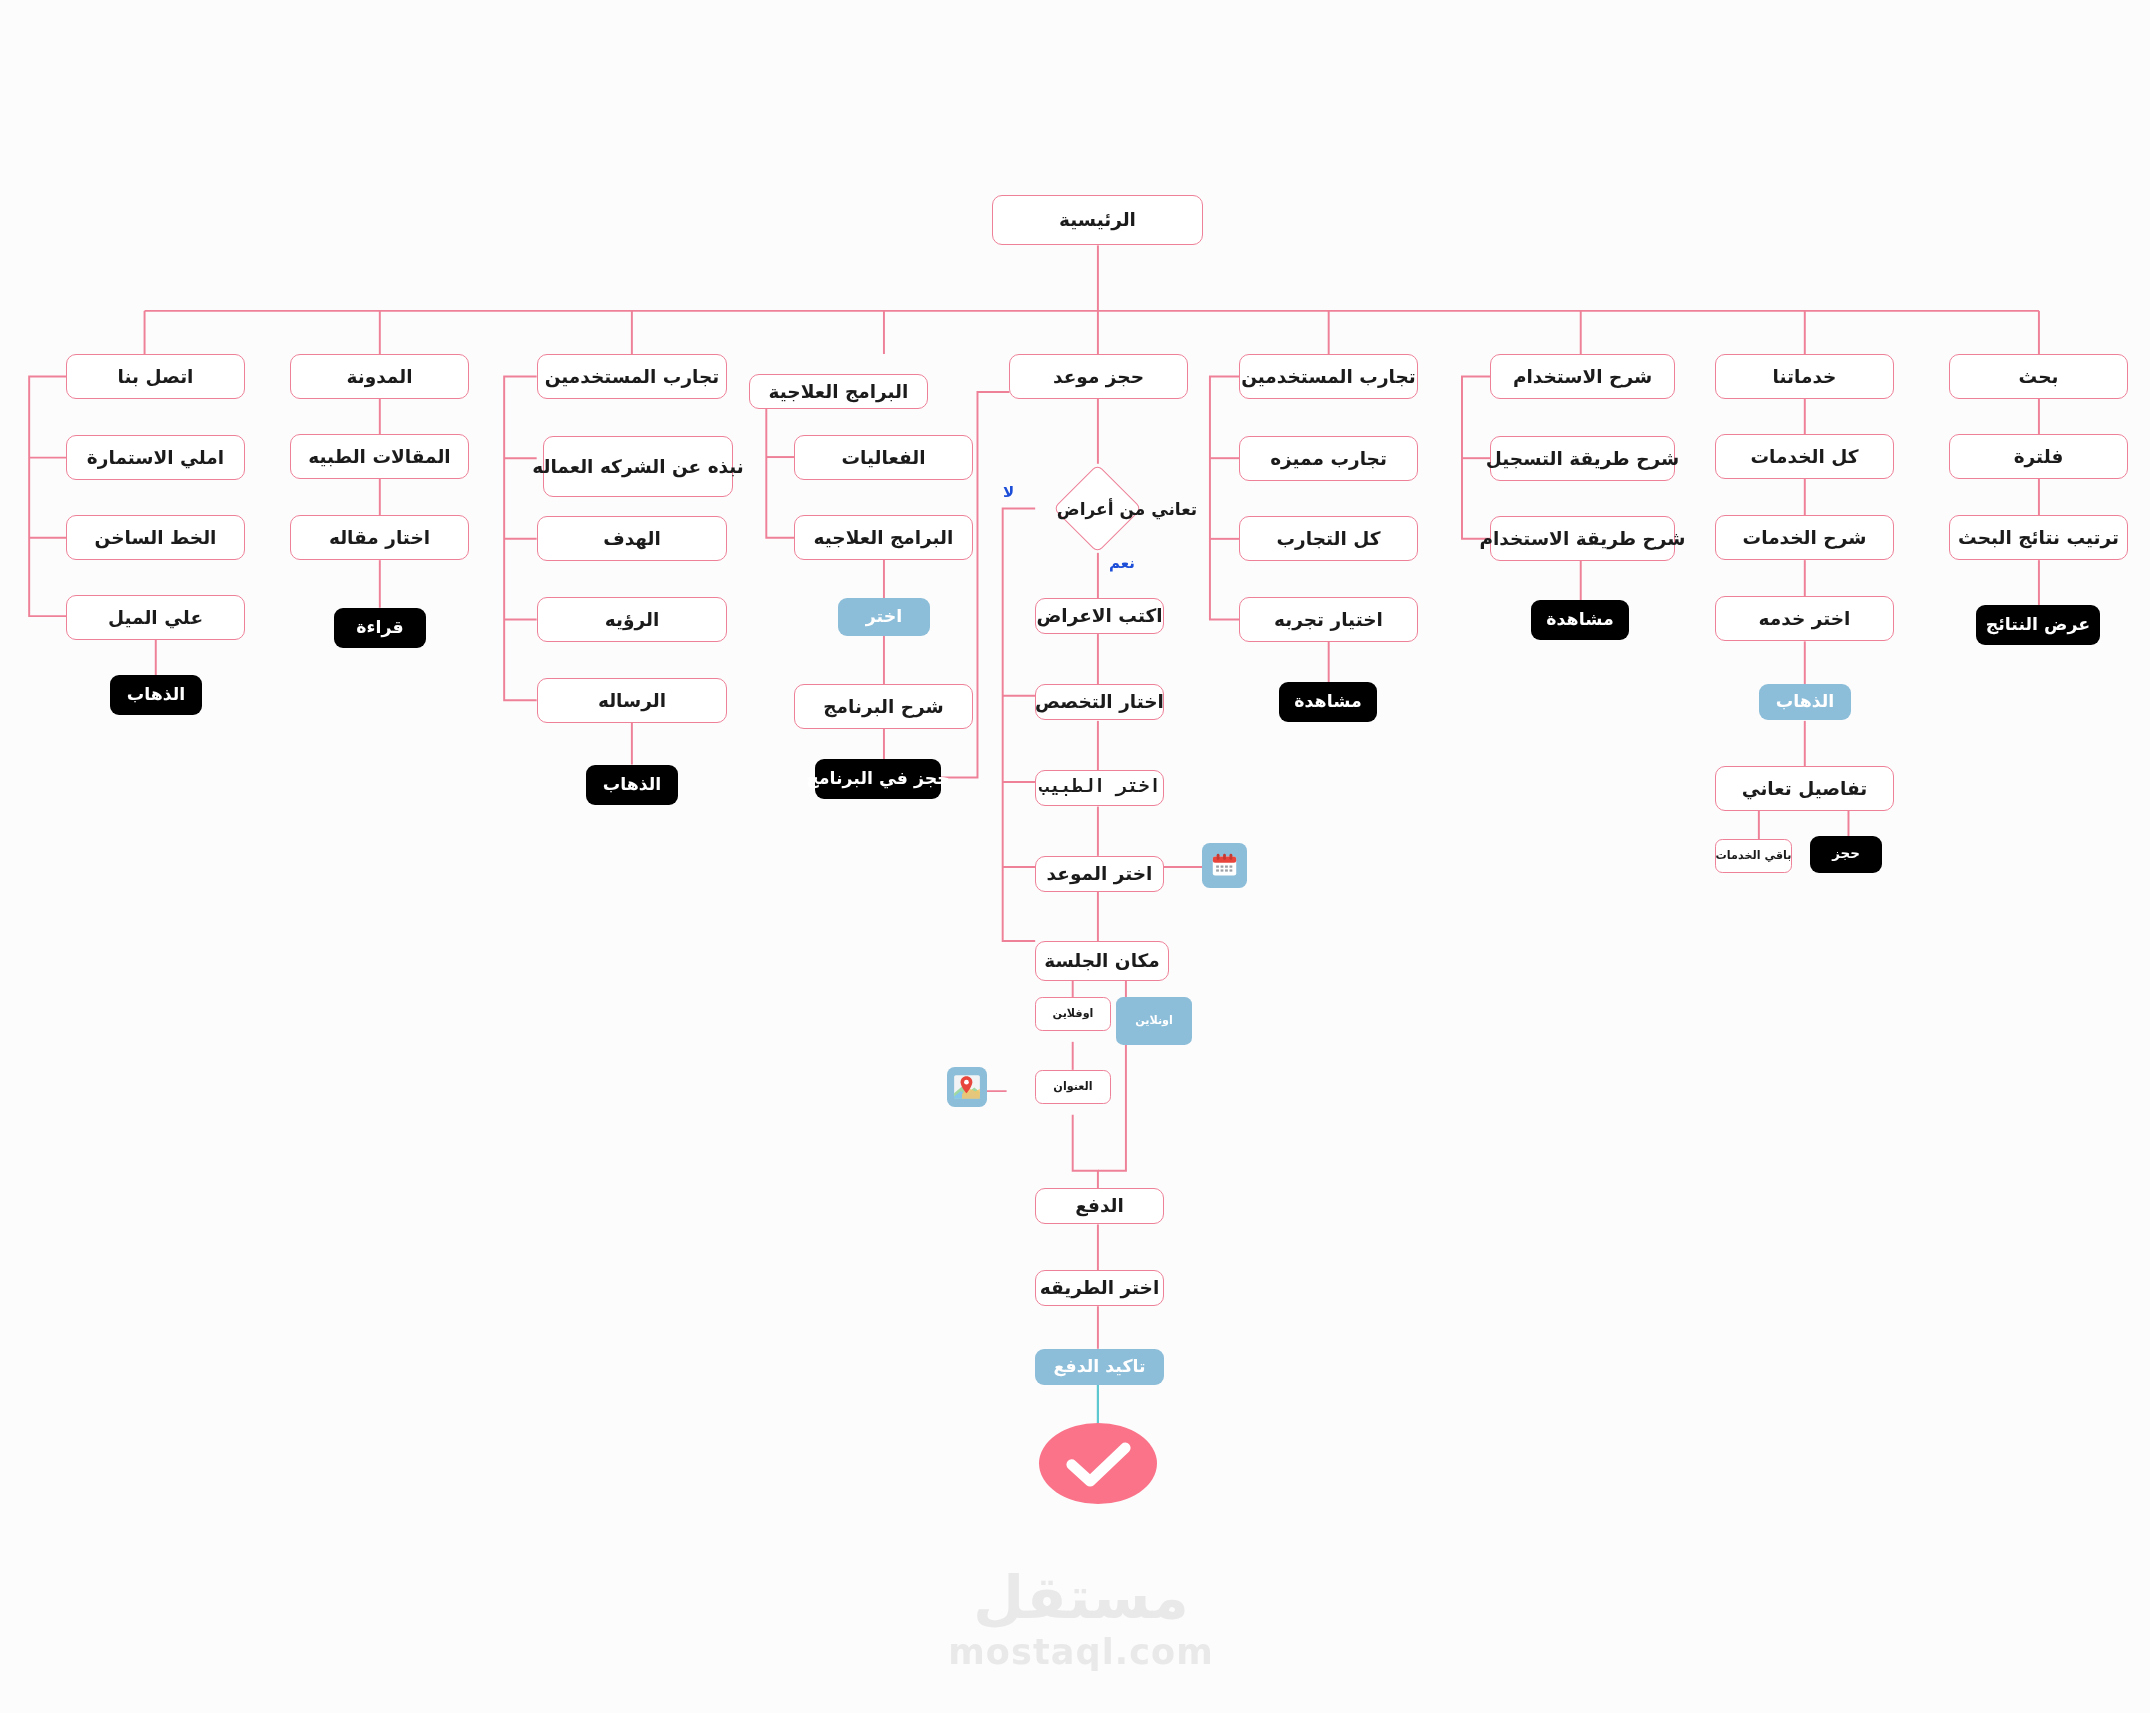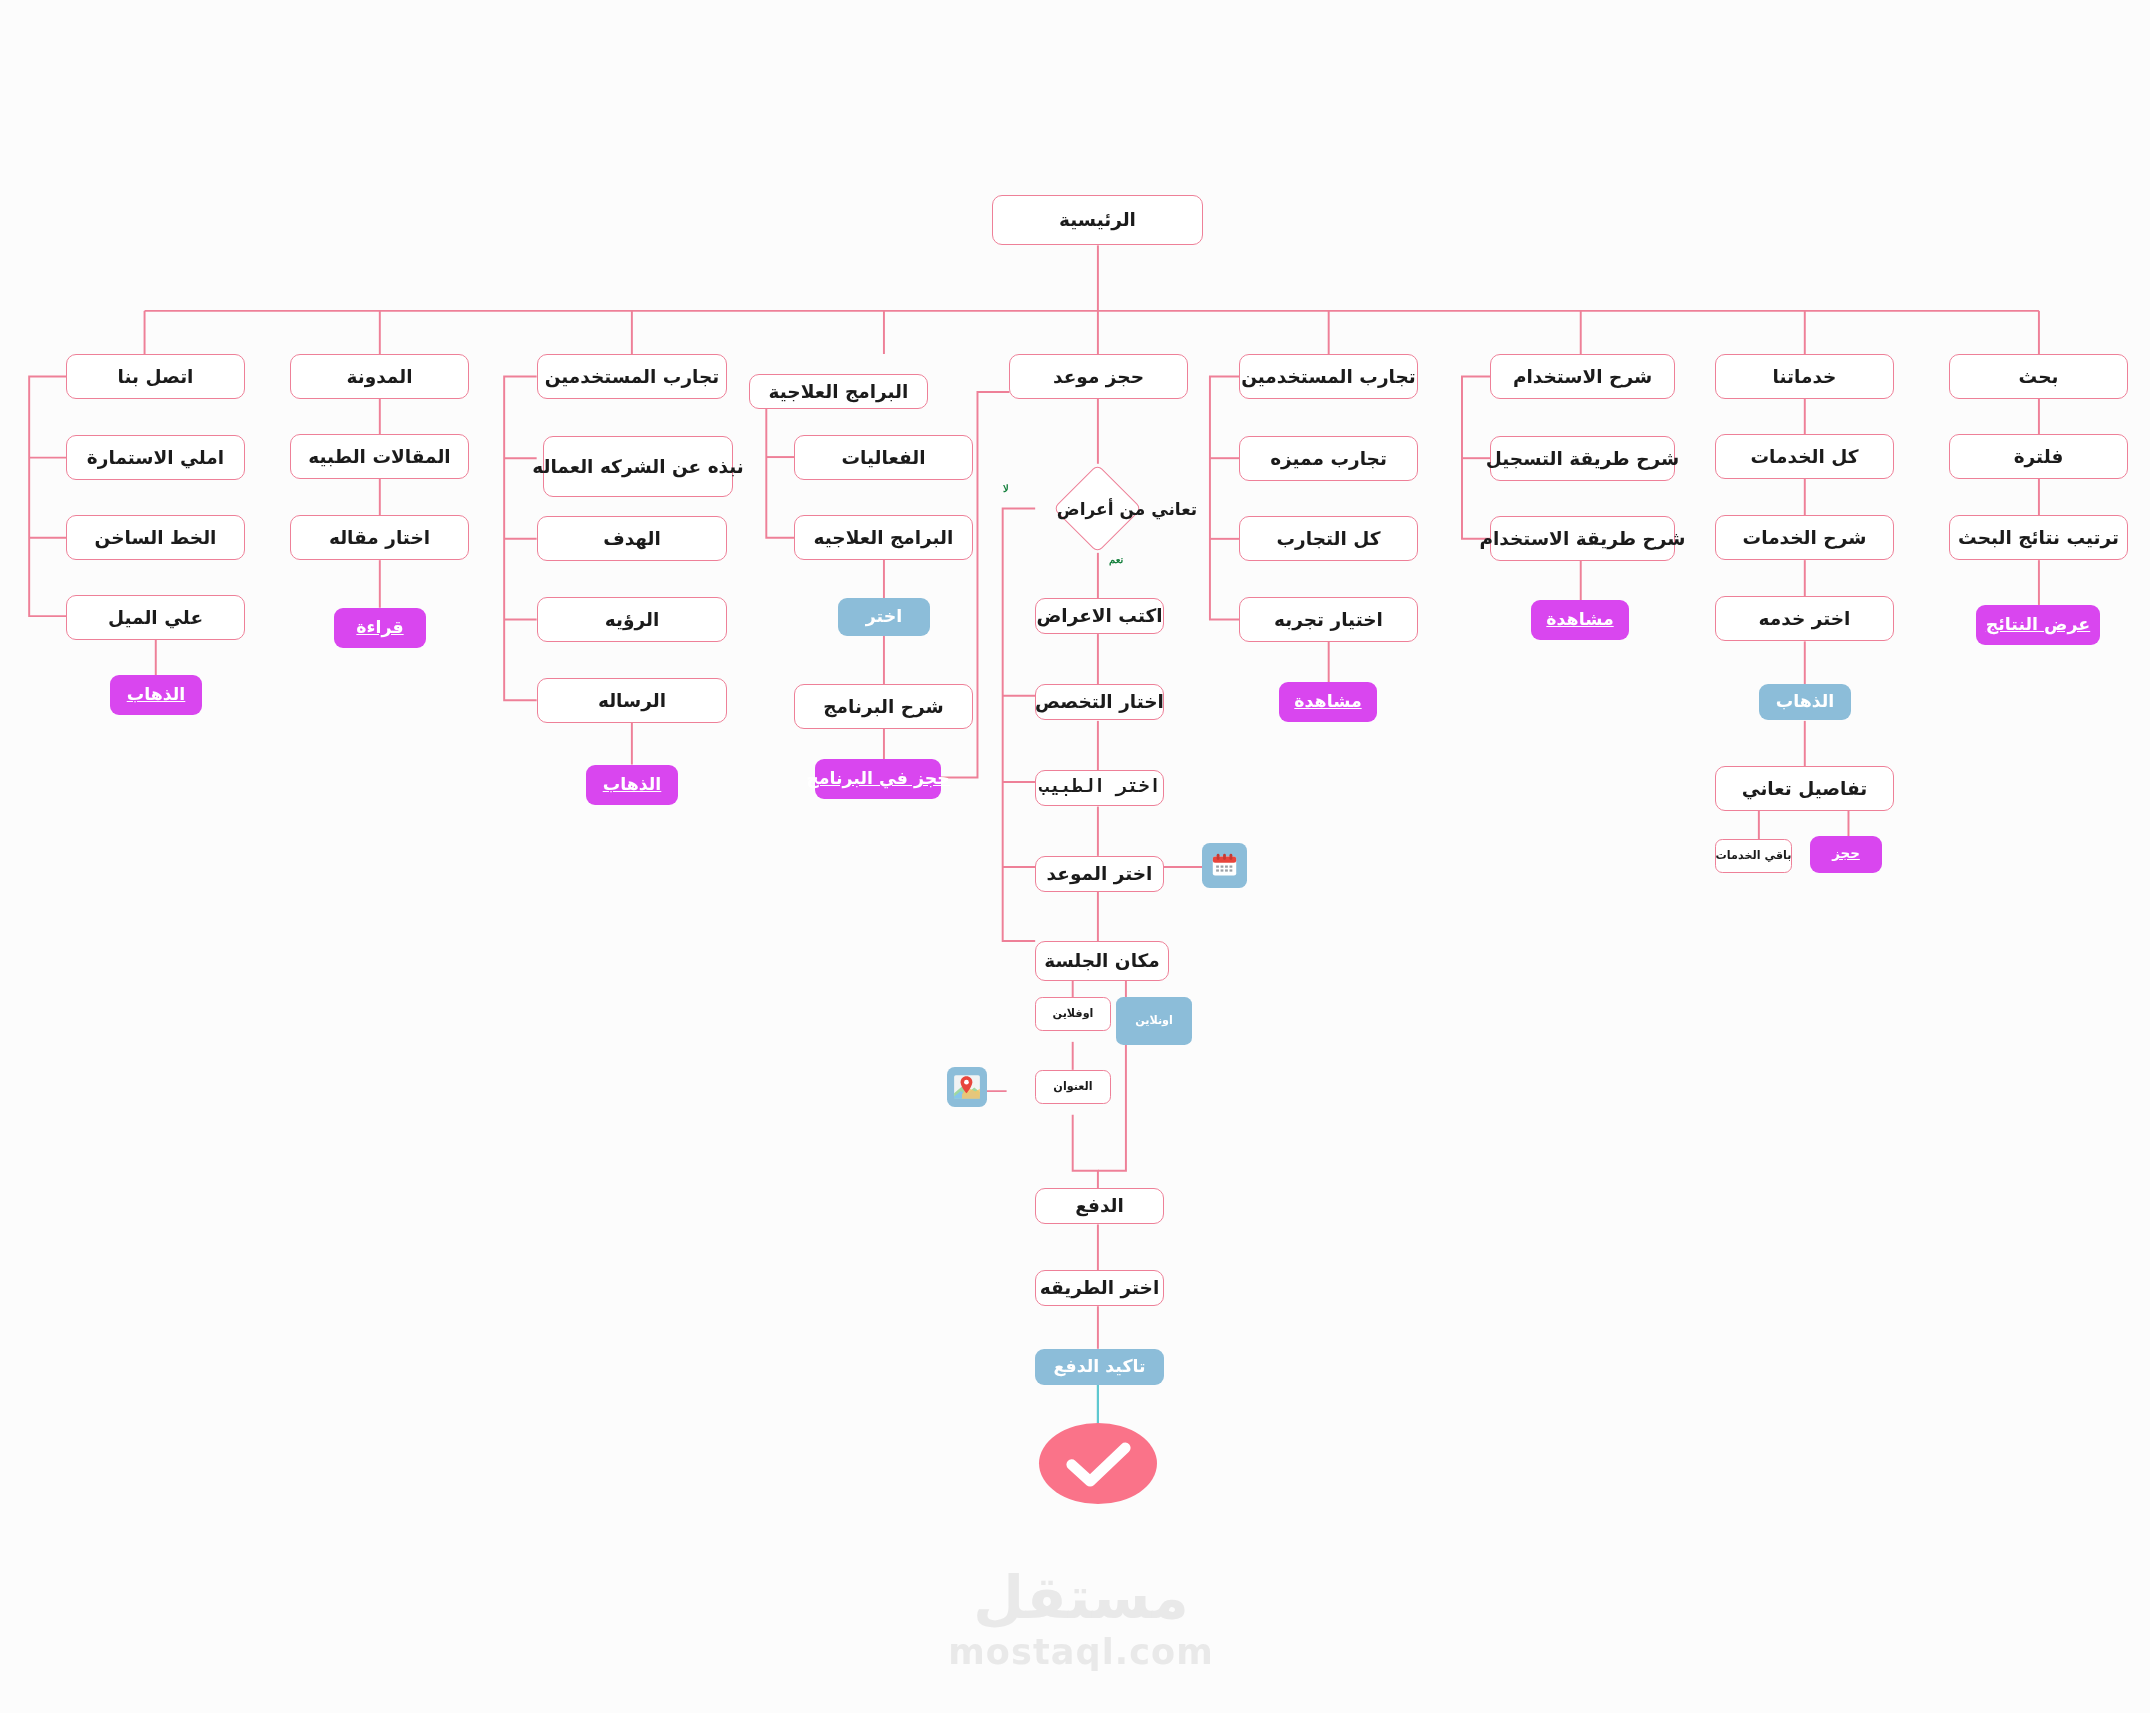--- a/index.html
+++ b/index.html
@@ -17,22 +17,22 @@
     text-align:center;line-height:1.25;
     border-radius:10px;
     direction:rtl;
     white-space:nowrap;
   }
   .node.white{
     background:#ffffff;border:1.7px solid #EE8098;color:#1b1b1b;
     font-size:18.5px;font-weight:600;
   }
   .node.pink{
-    background:#d946ef;border:none;color:#ffffff;
-    font-size:17.4px;font-weight:600;border-radius:9px;text-decoration:underline;
+    background:#000000;border:none;color:#ffffff;
+    font-size:17.4px;font-weight:600;border-radius:9px;
   }
   .node.blue{
     background:#8CBDD9;border:none;color:#ffffff;
     font-size:17.4px;font-weight:600;border-radius:9px;
   }
   .node.small{
     font-size:11.2px;font-weight:600;border-radius:7.3px;border-width:1.1px;
   }
   .node.smallpink{font-size:13.4px;}
 
@@ -40,22 +40,22 @@
     position:absolute;box-sizing:border-box;
     border:1.7px solid #EE8098;background:#ffffff;
     transform:rotate(45deg);border-radius:6.7px;
   }
   .diamond-label{
     position:absolute;display:flex;align-items:center;justify-content:center;
     font-size:17px;font-weight:600;color:#1b1b1b;direction:rtl;white-space:nowrap;
   }
 
   .edge-label{
-    position:absolute;font-size:10px;font-weight:600;color:#15803d;
-    direction:rtl;white-space:nowrap;font-family:Liberation Serif, serif;
+    position:absolute;font-size:15px;font-weight:600;color:#1d4ed8;
+    direction:rtl;white-space:nowrap;
   }
 
   .icon-tile{
     position:absolute;box-sizing:border-box;border-radius:7.8px;
     background:#8CBDD9;display:flex;align-items:center;justify-content:center;
   }
 
   .success-circle{
     position:absolute;border-radius:50%;
     background:#FA7389;display:flex;align-items:center;justify-content:center;

